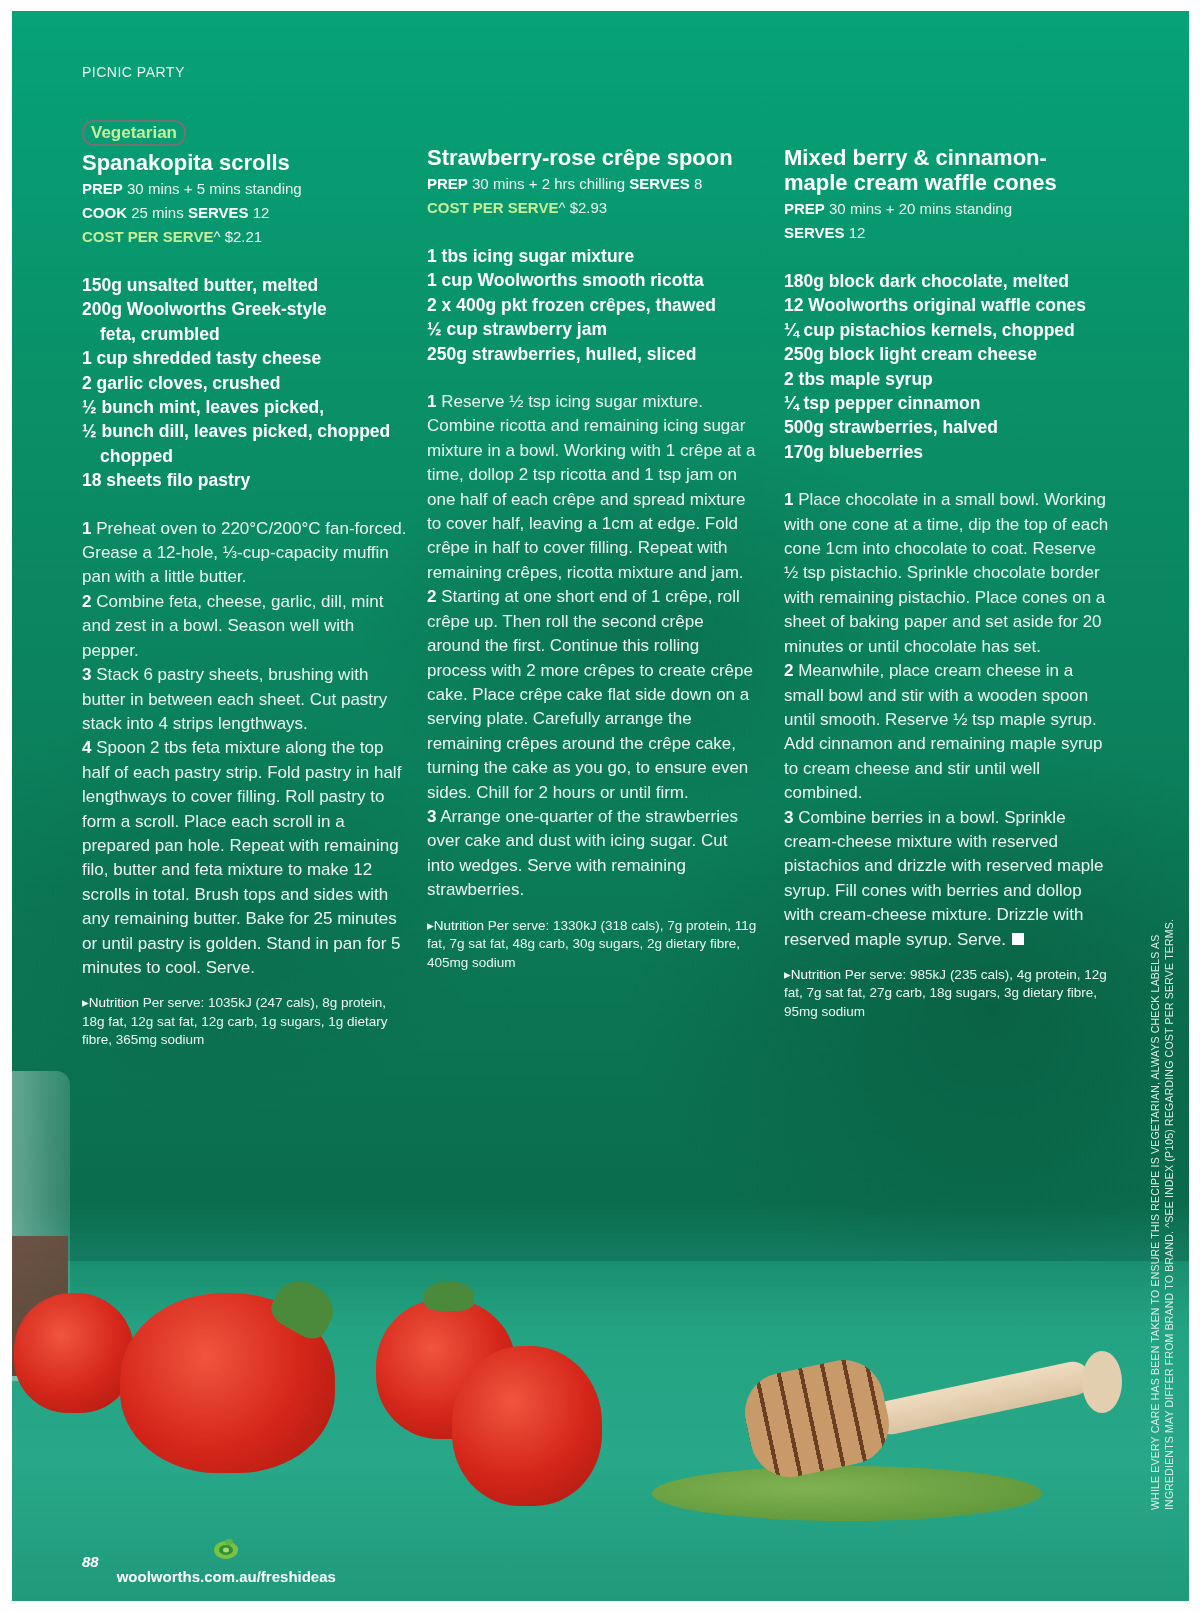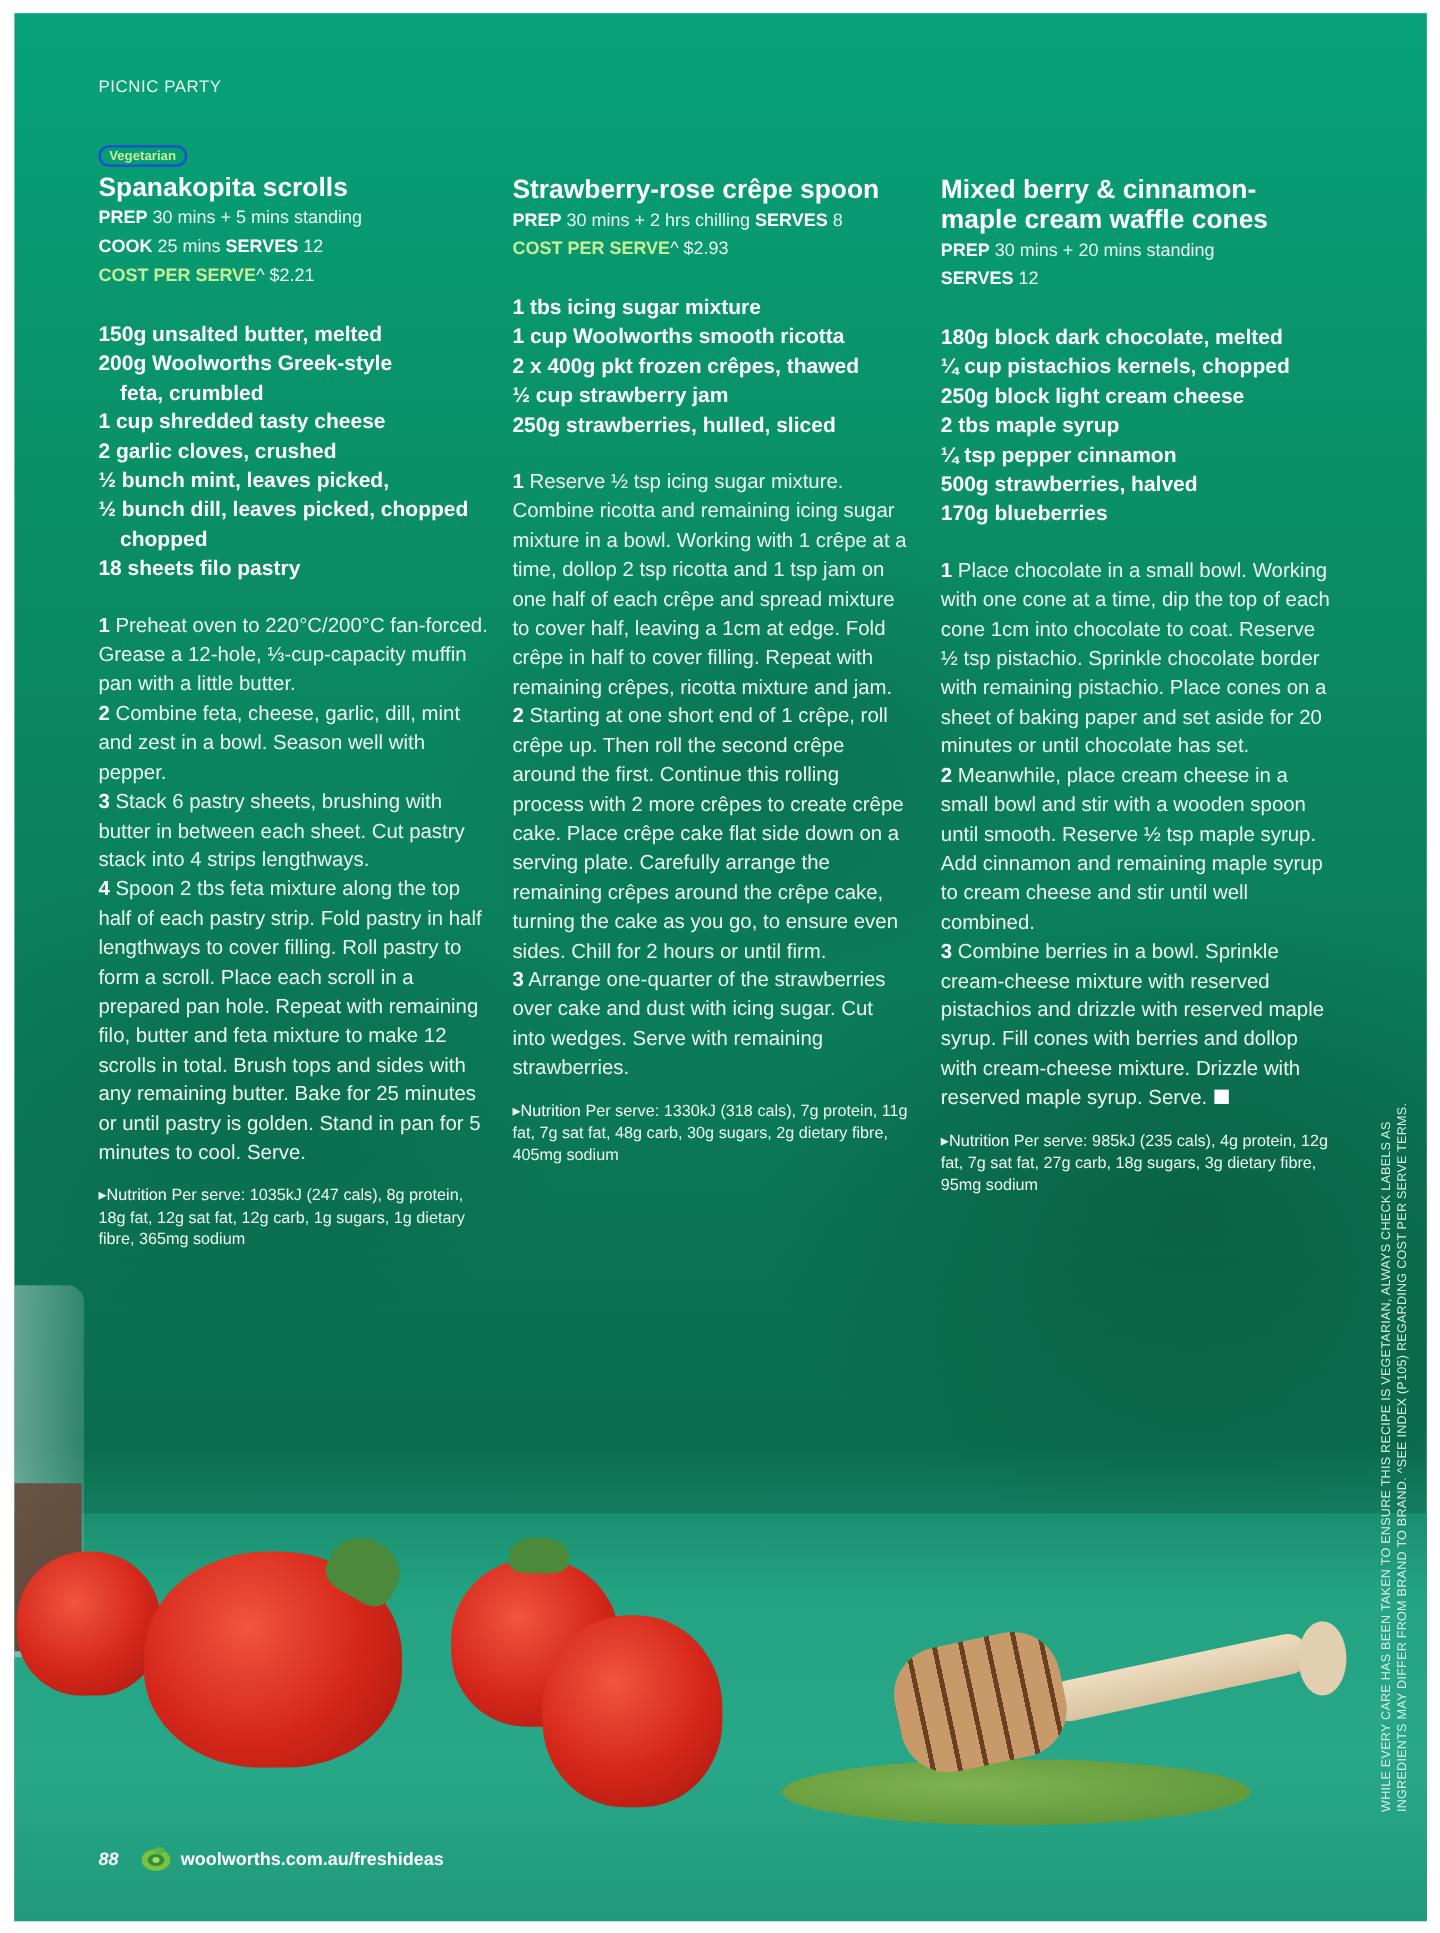--- a/index.html
+++ b/index.html
@@ -78,25 +78,25 @@
       position: absolute; top: 120px; width: 330px;
       color: #f2fbf6;
       font-family: "Liberation Sans", sans-serif;
     }
     .col-1 { left: 82px; }
     .col-2 { left: 427px; }
     .col-3 { left: 772px; width: 340px; }
 
     .badge {
       display: inline-block;
-      border: 2px solid #1d4ed8;
+      border: 2px solid #737373;
       color: #c6ee9a;
       border-radius: 12px;
       padding: 1px 7px;
-      font-size: 11px; font-weight: bold;
+      font-size: 17px; font-weight: bold;
       margin-bottom: 4px;
     }
     .recipe-title {
       font-size: 22px; font-weight: bold; color: #ffffff;
       line-height: 25px; margin: 0 0 2px 0;
     }
     .meta { font-size: 15px; line-height: 24px; color: #eaf7f0; }
     .meta b { font-weight: bold; color: #ffffff; }
     .cost-label { font-weight: bold; color: #c6ee9a; }
     .ingredients {
@@ -129,21 +129,21 @@
       font-family: "Liberation Sans", sans-serif;
       letter-spacing: 0.2px;
     }
     .footer {
       position: absolute; left: 82px; top: 1538px;
       display: flex; align-items: center; gap: 18px;
       color: #ffffff; font-family: "Liberation Sans", sans-serif;
       font-size: 15px;
     }
     .page-num { font-weight: bold; font-style: italic; }
-    .footer-link { display: flex; align-items: center; gap: 8px; font-weight: bold; }
+    .footer-link { display: flex; align-items: center; gap: 8px; font-weight: bold; flex-direction: column; }
     .logo {
       width: 26px; height: 22px;
     }
   </style>
 </head>
 <body>
 
 <div class="page">
 
   <div class="tabletop"></div>
@@ -217,20 +217,21 @@
 </div>
 
 <div class="col col-3" style="top:145px;margin-left:12px;">
   <div class="recipe-title" style="width:310px;">Mixed berry &amp; cinnamon-maple cream waffle cones</div>
   <div class="meta">
     <div><b>PREP</b> <span>30 mins + 20 mins standing</span></div>
     <div><b>SERVES</b> <span>12</span></div>
   </div>
   <div class="ingredients">
     <div>180g block dark chocolate, melted</div>
+    <div style="white-space:nowrap;">12 Woolworths original waffle cones</div>
     <div>¼ cup pistachios kernels, chopped</div>
     <div>250g block light cream cheese</div>
     <div>2 tbs maple syrup</div>
     <div>¼ tsp pepper cinnamon</div>
     <div>500g strawberries, halved</div>
     <div>170g blueberries</div>
   </div>
   <div class="steps" style="width:330px;">
     <div><span class="num">1</span> <span>Place chocolate in a small bowl. Working with one cone at a time, dip the top of each cone 1cm into chocolate to coat. Reserve ½ tsp pistachio. Sprinkle chocolate border with remaining pistachio. Place cones on a sheet of baking paper and set aside for 20 minutes or until chocolate has set.</span></div>
     <div><span class="num">2</span> <span>Meanwhile, place cream cheese in a small bowl and stir with a wooden spoon until smooth. Reserve ½ tsp maple syrup. Add cinnamon and remaining maple syrup to cream cheese and stir until well combined.</span></div>

